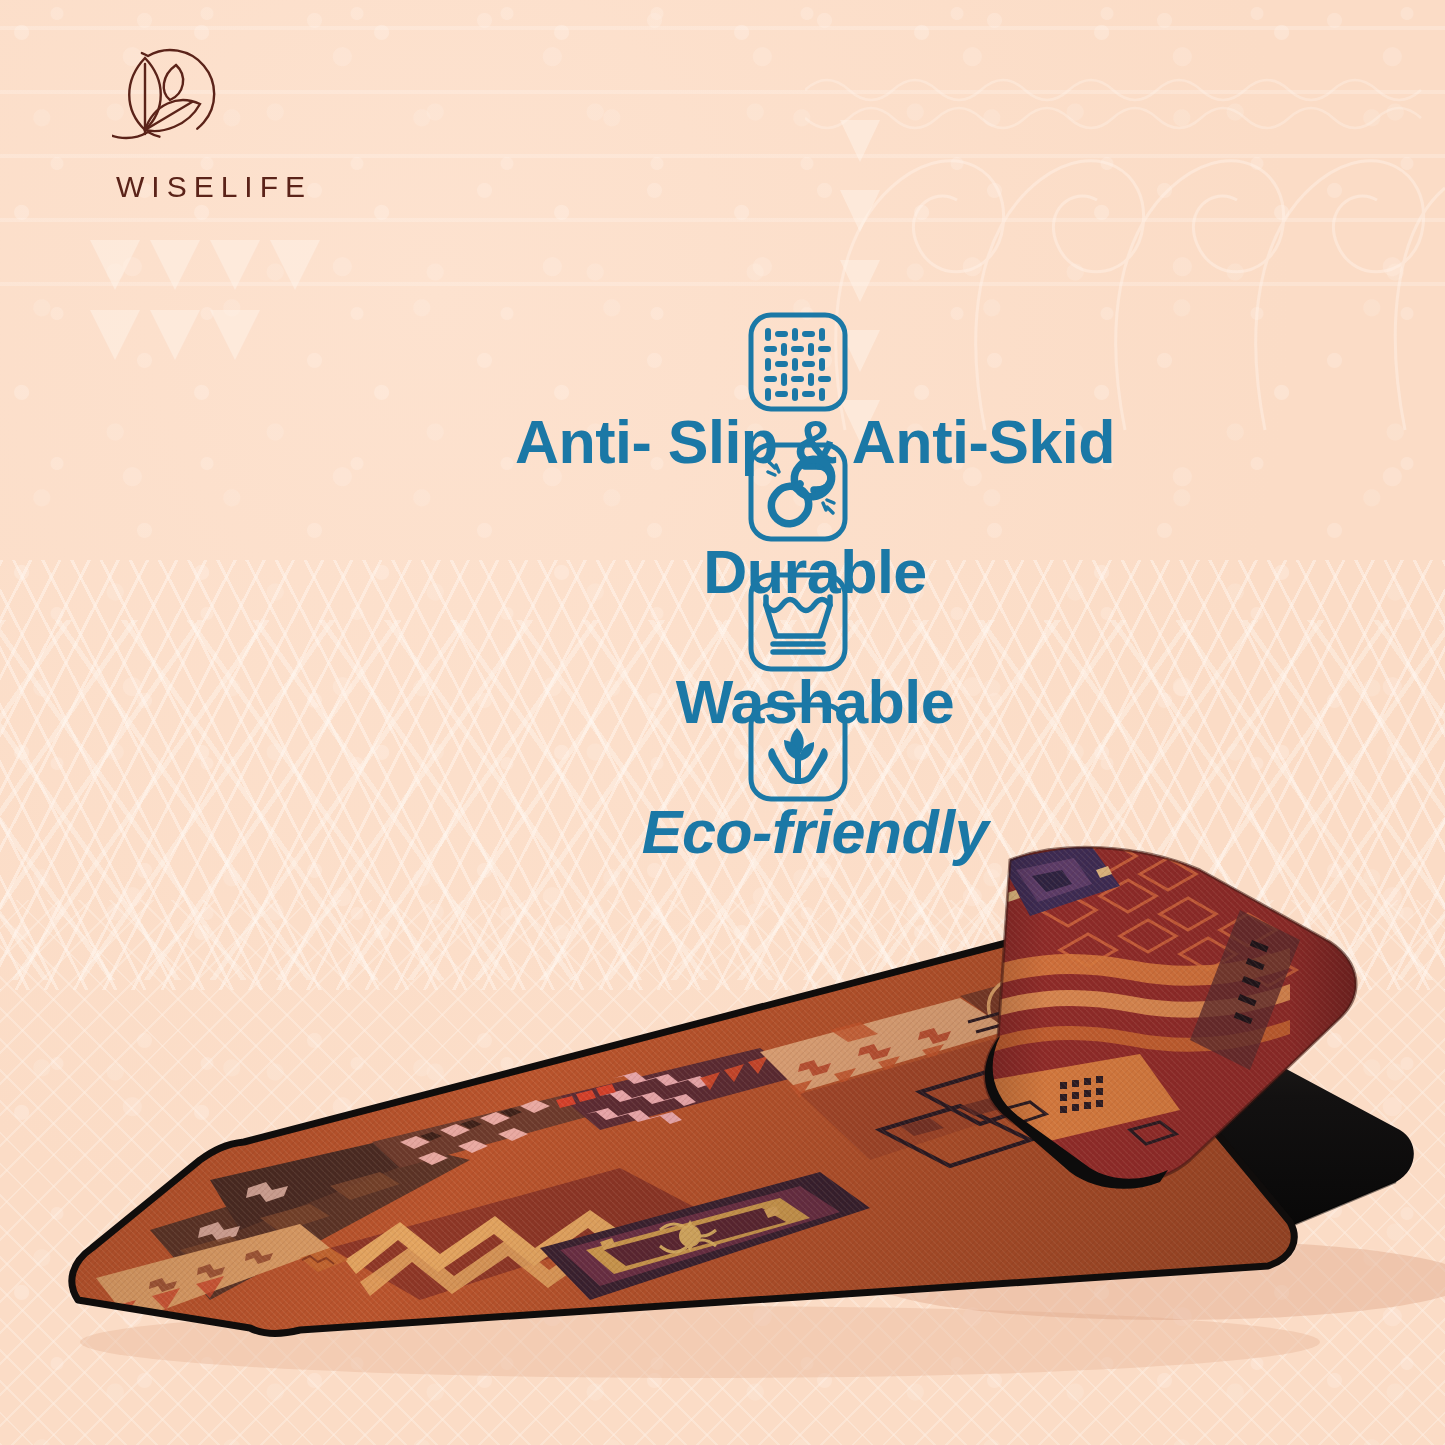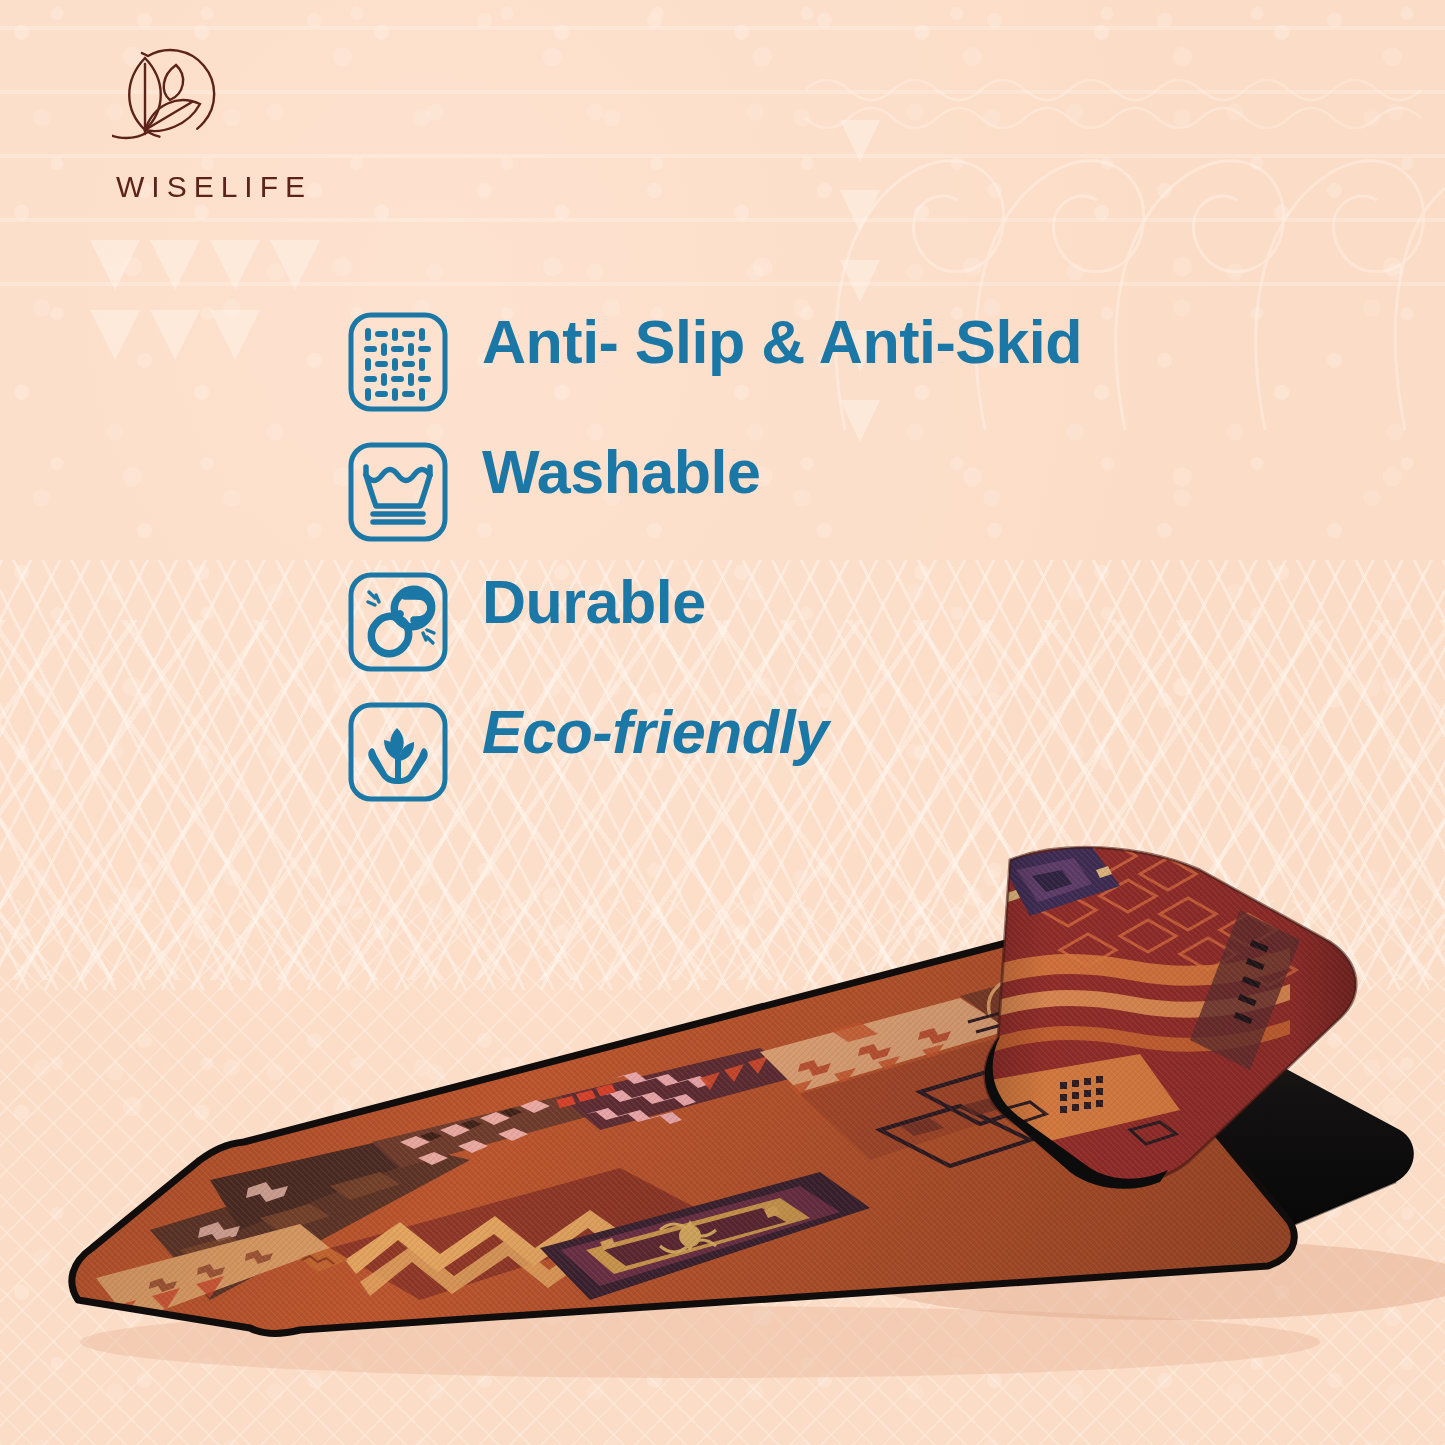--- a/index.html
+++ b/index.html
@@ -69,21 +69,21 @@
   .logo{position:absolute;left:76px;top:42px;width:250px;margin-left:36px;}
   .logo-mark{width:130px;height:118px;}
   .logo-word{
     margin-top:6px;margin-left:4px;
     font-size:30px;letter-spacing:7px;color:#5b2319;
     font-weight:400;font-family:"Liberation Sans",sans-serif;
   }
 
   
   .features{position:absolute;left:348px;top:312px;width:900px;}
-  .feature{display:flex;height:106px;margin-bottom:24px;}
+  .feature{display:flex;align-items:center;height:106px;margin-bottom:24px;flex-direction:column;}
   .feature:last-child{margin-bottom:0;font-style:italic;}
   .f-icon{width:100px;height:100px;flex:0 0 100px;}
   .f-label{
     margin-left:34px;
     font-size:61px;font-weight:700;color:#1b78a6;
     letter-spacing:-.5px;line-height:1;
     font-family:"Liberation Sans",sans-serif;
   }
 
   
@@ -179,50 +179,50 @@
             <rect x="54" y="79" width="13" height="6" rx="3"></rect>
           <rect x="71" y="76" width="6" height="13" rx="3"></rect>
         </g>
       </svg>
       <div class="f-label">Anti- Slip &amp; Anti-Skid</div>
     </div>
 
     <div class="feature">
       <svg class="f-icon" viewBox="0 0 100 100">
         <rect x="3" y="3" width="94" height="94" rx="20" fill="none" stroke="#1b78a6" stroke-width="5"></rect>
-        <g fill="none" stroke="#1b78a6" stroke-width="5.5" stroke-linecap="round" stroke-linejoin="round">
-          <path d="M18 25 L18 33 C18 33 25 56 28 64 L72 64 C75 56 82 33 82 33 L82 25"></path>
-          <path d="M18 33 q8 11 16 0 t16 0 t16 0 t16 0"></path>
-          <path d="M25 72 L75 72"></path>
-          <path d="M25 80 L75 80"></path>
-        </g>
-      </svg>
-      <div class="f-label">Washable</div>
-    </div>
-
-    <div class="feature">
-      <svg class="f-icon" viewBox="0 0 100 100">
-        <rect x="3" y="3" width="94" height="94" rx="20" fill="none" stroke="#1b78a6" stroke-width="5"></rect>
         <g fill="none" stroke="#1b78a6" stroke-width="7.5" stroke-linecap="round">
           <path d="M57 24 L71 24 A12 12 0 0 1 71 48 L66 48"></path>
           <path d="M71 24 A12 12 0 0 1 71 48"></path>
           <rect x="47" y="17" width="36" height="38" rx="18" transform="rotate(42 65 36)"></rect>
           <rect x="24" y="44" width="36" height="38" rx="18" transform="rotate(42 42 63)"></rect>
           <path d="M52 42 L48 46"></path>
         </g>
         <g stroke="#1b78a6" stroke-width="3.4" stroke-linecap="round">
           <path d="M28 23 L31 30"></path>
             <path d="M20 30 L27 33"></path>
             <path d="M21 20 L27 26"></path>
           <path d="M78 68 L75 61"></path>
             <path d="M86 61 L79 58"></path>
             <path d="M85 71 L79 65"></path>
         </g>
       </svg>
       <div class="f-label">Durable</div>
+    </div>
+
+    <div class="feature">
+      <svg class="f-icon" viewBox="0 0 100 100">
+        <rect x="3" y="3" width="94" height="94" rx="20" fill="none" stroke="#1b78a6" stroke-width="5"></rect>
+        <g fill="none" stroke="#1b78a6" stroke-width="5.5" stroke-linecap="round" stroke-linejoin="round">
+          <path d="M18 25 L18 33 C18 33 25 56 28 64 L72 64 C75 56 82 33 82 33 L82 25"></path>
+          <path d="M18 33 q8 11 16 0 t16 0 t16 0 t16 0"></path>
+          <path d="M25 72 L75 72"></path>
+          <path d="M25 80 L75 80"></path>
+        </g>
+      </svg>
+      <div class="f-label">Washable</div>
     </div>
 
     <div class="feature">
       <svg class="f-icon" viewBox="0 0 100 100">
         <rect x="3" y="3" width="94" height="94" rx="20" fill="none" stroke="#1b78a6" stroke-width="5"></rect>
         <g fill="#1b78a6">
           <path d="M49 26 C40 34 40 48 49 55 C58 48 58 34 49 26 Z"></path>
           <path d="M36 38 C36 50 44 58 52 58 C52 46 45 39 36 38 Z"></path>
           <path d="M66 40 C57 42 51 49 51 59 C60 58 67 50 66 40 Z"></path>
           <path d="M47 52 L47 82 L53 82 L53 52 Z"></path>

